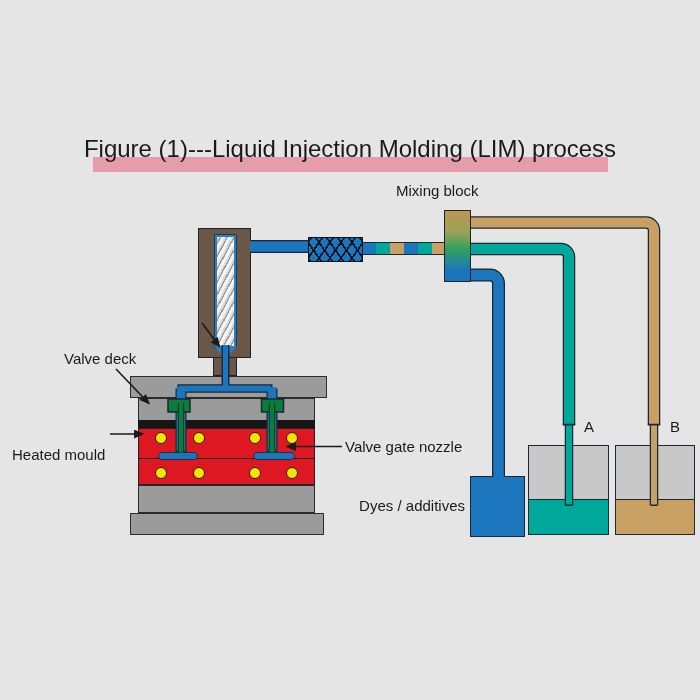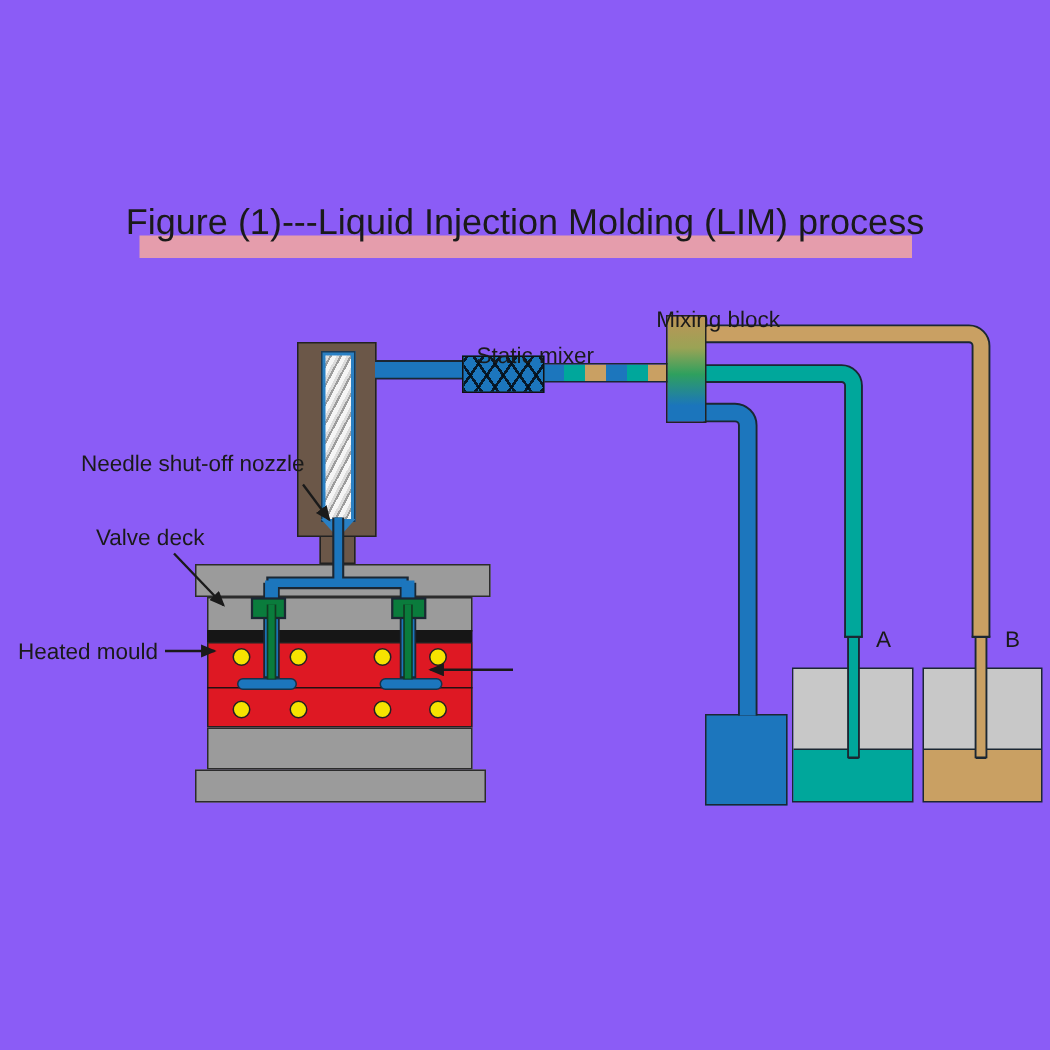--- a/index.html
+++ b/index.html
@@ -1,21 +1,21 @@
 <!DOCTYPE html>
 <html><head>
 <meta charset="utf-8">
 <style>
   html,body{margin:0;padding:0;background:#fff;}
-  #canvas{position:relative;width:700px;height:700px;background:#8b5cf6;overflow:hidden;
+  #canvas{position:relative;width:700px;height:700px;background:#e5e5e5;overflow:hidden;
           font-family:"Liberation Sans",sans-serif;color:#1a1a1a;}
   .abs{position:absolute;}
   .lbl{position:absolute;font-size:15px;line-height:17px;color:#1a1a1a;white-space:nowrap;}
   .pre{white-space:pre-line;}
-  .ctr{text-align:right;margin-top:23px;}
+  .ctr{text-align:left;}
   .rgt{text-align:right;}
 
   
   #title-band{left:93px;top:157px;width:515px;height:15px;background:#e59dac;}
   #figure-title{left:70px;top:136px;width:560px;text-align:center;font-size:24px;line-height:26px;}
 
   
   .plate{border:1.2px solid #2b2b2b;background:#9b9b9b;box-sizing:border-box;}
   #top-plate{left:130px;top:376px;width:197px;height:22px;}
   #cold-deck{left:138px;top:398px;width:177px;height:23px;}
@@ -147,20 +147,20 @@
     <path d="M116 369 L149 403.5" fill="none" stroke="#1a1a1a" stroke-width="1.6" marker-end="url(#arr)"></path>
     <path d="M110 434 L143 434" fill="none" stroke="#1a1a1a" stroke-width="1.6" marker-end="url(#arr)"></path>
     <path d="M342 446.5 L287 446.5" fill="none" stroke="#1a1a1a" stroke-width="1.6" marker-end="url(#arr)"></path>
   </svg>
 
   <div class="abs" id="mixed-pipe"></div>
   <div class="abs" id="static-mixer"></div>
   <div class="abs" id="mixing-block"></div>
 
   <div class="lbl ctr" style="left:396px;top:182px;width:124px;">Mixing block</div>
-  <div class="lbl ctr" style="left:276px;top:206px;width:120px;">Static mixer</div>
-  <div class="lbl" style="left:54px;top:301px;">Needle shut-off nozzle</div>
   <div class="lbl" style="left:64px;top:350px;">Valve deck</div>
-  <div class="lbl" style="left:12px;top:426px;text-align:right;">Heated mould</div>
+  <div class="lbl" style="left:12px;top:446px;text-align:right;">Heated mould</div>
+  <div class="lbl" style="left:345px;top:438px;">Valve gate nozzle</div>
+  <div class="lbl rgt" style="left:335px;top:497px;width:130px;">Dyes / additives</div>
   <div class="lbl" style="left:584px;top:418px;">A</div>
   <div class="lbl" style="left:670px;top:418px;">B</div>
 
 </div>
 
 </body></html>

